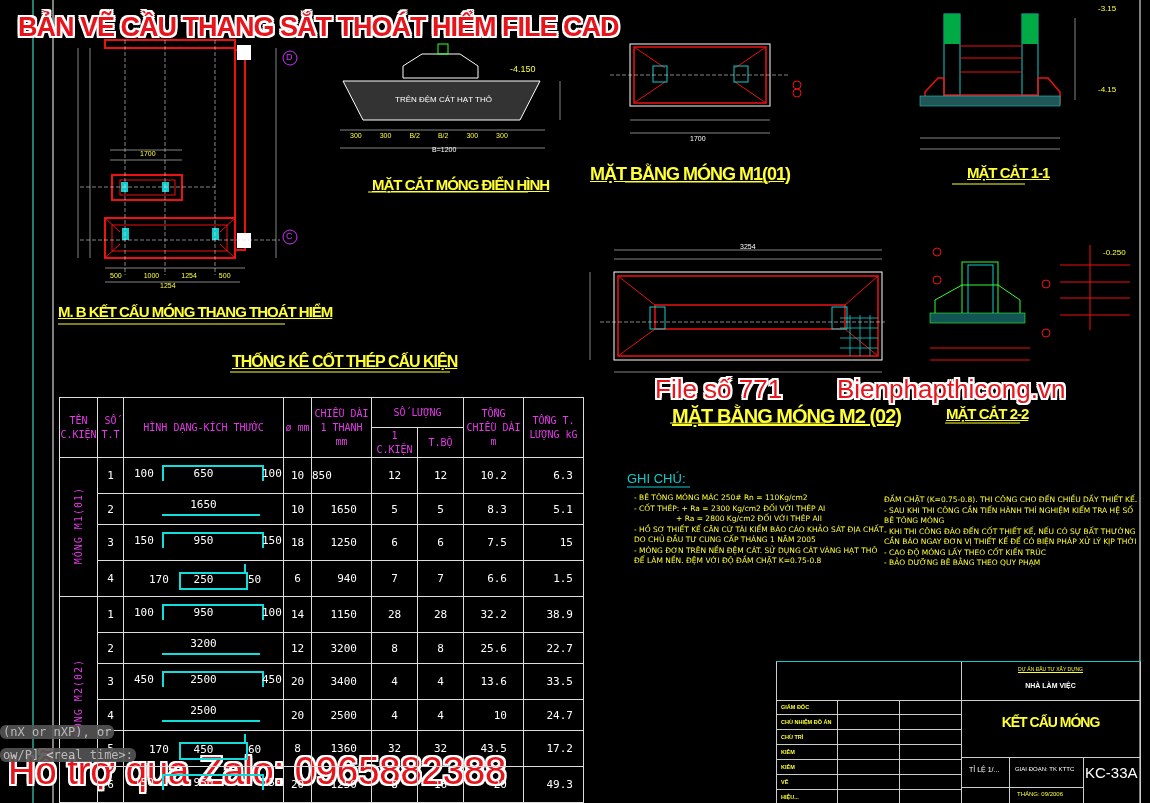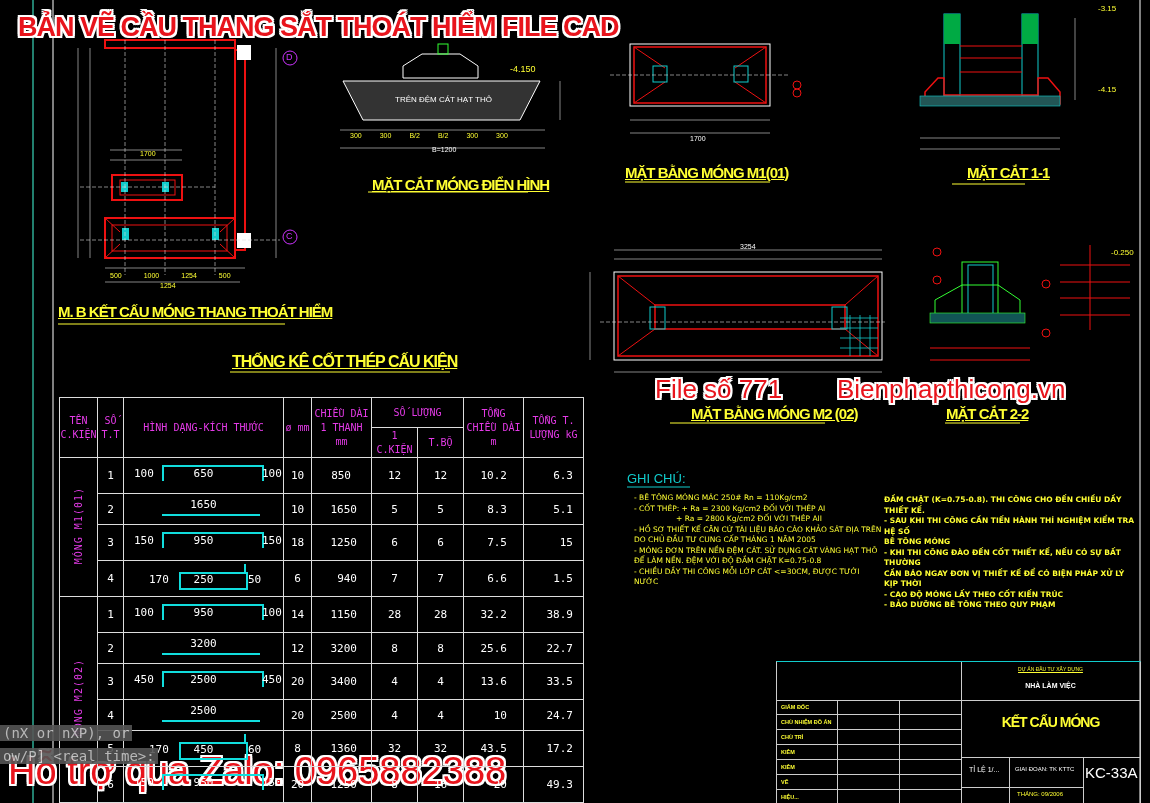--- a/index.html
+++ b/index.html
@@ -10,21 +10,21 @@
   .banner{color:#e8141c;font-weight:bold;text-shadow:-2px -2px 0 #fff,2px -2px 0 #fff,-2px 2px 0 #fff,2px 2px 0 #fff,0 2px 0 #fff,0 -2px 0 #fff,2px 0 0 #fff,-2px 0 0 #fff;}
   .banner2{color:#e8141c;text-shadow:-2px -2px 0 #fff,2px -2px 0 #fff,-2px 2px 0 #fff,2px 2px 0 #fff,0 2px 0 #fff,0 -2px 0 #fff,2px 0 0 #fff,-2px 0 0 #fff;}
   
   table.rebar{position:absolute;left:59px;top:397px;border-collapse:collapse;color:#fff;font-family:"DejaVu Sans Mono",monospace;font-size:11px;}
   table.rebar td, table.rebar th{border:1px solid #ddd;padding:0;text-align:center;}
   table.rebar th{color:#e33ae6;font-weight:normal;font-size:10px;line-height:14px;}
   .vtext{writing-mode:vertical-rl;transform:rotate(180deg);color:#e33ae6;font-size:10px;letter-spacing:1px;}
   .shape{position:relative;height:100%;}
   .shape .lbl{position:absolute;font-size:11px;}
   .notes{color:#ffff33;font-size:7.5px;line-height:10.5px;font-family:"DejaVu Sans",sans-serif;}
-  .cmd{background:#555;color:#ccc;font-family:"DejaVu Sans Mono",monospace;font-size:14px;padding:0 3px;opacity:.9;}
+  .cmd{background:#555;color:#ccc;font-family:"DejaVu Sans Mono",monospace;font-size:12px;padding:0 3px;opacity:.9;border-radius:6px;}
 </style>
 </head>
 <body>
 
 <svg width="1150" height="803">
 
   <line x1="33" y1="0" x2="33" y2="803" stroke="#4fd" stroke-width="1"></line>
   <line x1="53" y1="0" x2="53" y2="803" stroke="#fff" stroke-width="1"></line>
   <line x1="1140" y1="0" x2="1140" y2="803" stroke="#fff" stroke-width="1"></line>
 
@@ -156,29 +156,29 @@
   <line x1="627" y1="487" x2="690" y2="487" stroke="#1cc" stroke-width="1"></line>
 </svg>
 
 <div class="abs banner" style="left:18px;top:12px;font-size:27px;letter-spacing:-1px;">BẢN VẼ CẦU THANG SẮT THOÁT HIỂM FILE CAD</div>
 <div class="abs banner2" style="left:655px;top:374px;font-size:26px;">File số 771</div>
 <div class="abs banner2" style="left:837px;top:374px;font-size:26px;">Bienphapthicong.vn</div>
 <div class="abs banner2" style="left:8px;top:750px;font-size:38px;">Hỗ trợ qua Zalo: 0965882388</div>
 
 <div class="abs ylab" style="left:58px;top:303px;font-size:15px;">M. B KẾT CẤU MÓNG THANG THOÁT HIỂM</div>
 <div class="abs ylab" style="left:372px;top:176px;font-size:15px;">MẶT CẮT MÓNG ĐIỂN HÌNH</div>
-<div class="abs ylab" style="left:625px;top:164px;font-size:15px;">MẶT BẰNG MÓNG M1(01)</div>
+<div class="abs ylab" style="left:590px;top:164px;font-size:18px;">MẶT BẰNG MÓNG M1(01)</div>
 <div class="abs ylab" style="left:953px;top:164px;font-size:15px;margin-left:14px;">MẶT CẮT 1-1</div>
-<div class="abs ylab" style="left:672px;top:405px;font-size:15px;margin-left:19px;">MẶT BẰNG MÓNG M2 (02)</div>
+<div class="abs ylab" style="left:672px;top:405px;font-size:20px;">MẶT BẰNG MÓNG M2 (02)</div>
 <div class="abs ylab" style="left:946px;top:405px;font-size:15px;">MẶT CẮT 2-2</div>
 <div class="abs" style="left:395px;top:95px;color:#fff;font-size:8px;">TRÊN ĐỆM CÁT HẠT THÔ</div>
 <div class="abs" style="left:510px;top:64px;color:#ff3;font-size:9px;">-4.150</div>
 <div class="abs" style="left:1098px;top:4px;color:#ff3;font-size:8px;">-3.15</div>
 <div class="abs" style="left:1098px;top:85px;color:#ff3;font-size:8px;">-4.15</div>
-<div class="abs" style="left:1103px;top:248px;color:#ff3;font-size:8px;margin-left:8px;">-0.250</div>
+<div class="abs" style="left:1103px;top:248px;color:#ff3;font-size:8px;">-0.250</div>
 <div class="abs" style="left:286px;top:52px;color:#c3f;font-size:9px;">D</div>
 <div class="abs" style="left:286px;top:231px;color:#c3f;font-size:9px;">C</div>
 <div class="abs" style="left:110px;top:272px;color:#ff3;font-size:7px;display:flex;gap:22px;">
   <span>500</span>
   <span>1000</span>
   <span>1254</span>
   <span>500</span>
 </div>
 <div class="abs" style="left:160px;top:282px;color:#ff3;font-size:7px;">1254</div>
 <div class="abs" style="left:140px;top:150px;color:#ff3;font-size:7px;">1700</div>
@@ -230,21 +230,21 @@
         <td>1</td>
         <td>
           <div class="shape" style="height: 35px;">
             <div style="position: absolute; border-color: rgb(17, 221, 221); left: 38px; top: 7px; width: 98px; height: 14px; border-style: solid; border-width: 2px 2px 0px;"></div>
             <span class="lbl" style="left: 10px; top: 9px;">100</span>
             <span class="lbl" style="left: 0px; right: 0px; top: 9px; text-align: center;">650</span>
             <span class="lbl" style="left: 138px; top: 9px;">100</span>
           </div>
         </td>
         <td>10</td>
-        <td style="text-align: right; padding-right: 20px;">850</td>
+        <td style="text-align: left; padding-right: 20px;">850</td>
         <td>12</td>
         <td>12</td>
         <td style="text-align: right; padding-right: 16px;">10.2</td>
         <td style="text-align: right; padding-right: 10px;">6.3</td>
       </tr>
       <tr style="height: 30px;">
         <td>2</td>
         <td>
           <div class="shape" style="height: 30px;">
             <div style="position: absolute; border-color: rgb(17, 221, 221); left: 38px; top: 20px; width: 98px; height: 0px; border-style: solid; border-width: 2px 0px 0px;"></div>
@@ -394,34 +394,33 @@
         <td style="text-align: right; padding-right: 10px;">49.3</td>
       </tr>
     </tbody>
 </table>
 
 <div class="abs" style="left:627px;top:471px;color:#1cc;font-size:13px;">GHI CHÚ:</div>
 <div class="abs notes" style="left:634px;top:493px;width:250px;">
   <div>- BÊ TÔNG MÓNG MÁC 250# Rn = 110Kg/cm2</div>
   <div>- CỐT THÉP: + Ra = 2300 Kg/cm2 ĐỐI VỚI THÉP AI</div>
   <div style="padding-left:42px">               + Ra = 2800 Kg/cm2 ĐỐI VỚI THÉP AII</div>
-  <div>- HỒ SƠ THIẾT KẾ CĂN CỨ TÀI LIỆU BÁO CÁO KHẢO SÁT ĐỊA TRÊN</div>
+  <div>- HỒ SƠ THIẾT KẾ CĂN CỨ TÀI KIỂM BÁO CÁO KHẢO SÁT ĐỊA CHẤT</div>
   <div>DO CHỦ ĐẦU TƯ CUNG CẤP THÁNG 1 NĂM 2005</div>
   <div>- MÓNG ĐƠN TRÊN NỀN ĐỆM CÁT. SỬ DỤNG CÁT VÀNG HẠT THÔ</div>
   <div>ĐỂ LÀM NỀN. ĐỆM VỚI ĐỘ ĐẦM CHẶT K=0.75-0.8</div>
-  <div>- CHIỀU DẦY THI CÔNG MỖI LỚP CÁT &lt;=30CM, ĐƯỢC TƯỚI NƯỚC</div>
 </div>
-<div class="abs notes" style="left:884px;top:495px;width:255px;font-weight:bold;">
+<div class="abs notes" style="left:884px;top:495px;width:255px;">
   <div>ĐẦM CHẶT (K=0.75-0.8). THI CÔNG CHO ĐẾN CHIỀU DẦY THIẾT KẾ.</div>
   <div>- SAU KHI THI CÔNG CẦN TIẾN HÀNH THÍ NGHIỆM KIỂM TRA HỆ SỐ</div>
   <div>BÊ TÔNG MÓNG</div>
   <div>- KHI THI CÔNG ĐÀO ĐẾN CỐT THIẾT KẾ, NẾU CÓ SỰ BẤT THƯỜNG</div>
   <div>CẦN BÁO NGAY ĐƠN VỊ THIẾT KẾ ĐỂ CÓ BIỆN PHÁP XỬ LÝ KỊP THỜI</div>
   <div>- CAO ĐỘ MÓNG LẤY THEO CỐT KIẾN TRÚC</div>
-  <div>- BẢO DƯỠNG BÊ TÔNG THEO QUY PHẠM</div>
+  <div>- BẢO DƯỠNG BÊ BẰNG THEO QUY PHẠM</div>
 </div>
 
 <div class="abs" style="left:776px;top:661px;width:363px;height:142px;border:1px solid #ccc;border-top-color:#1cc;">
   <div class="abs" style="left:0;top:38px;width:184px;height:104px;">
     <div class="abs" id="roles" style="left:0;top:0;width:184px;">
         <div style="height: 14px; border-bottom: 1px solid rgb(204, 204, 204); color: rgb(255, 255, 51); font-size: 5.5px; font-weight: bold; line-height: 14px; padding-left: 4px;">GIÁM ĐỐC</div>
         <div style="height: 14px; border-bottom: 1px solid rgb(204, 204, 204); color: rgb(255, 255, 51); font-size: 5.5px; font-weight: bold; line-height: 14px; padding-left: 4px;">CHỦ NHIỆM ĐỒ ÁN</div>
         <div style="height: 14px; border-bottom: 1px solid rgb(204, 204, 204); color: rgb(255, 255, 51); font-size: 5.5px; font-weight: bold; line-height: 14px; padding-left: 4px;">CHỦ TRÌ</div>
         <div style="height: 14px; border-bottom: 1px solid rgb(204, 204, 204); color: rgb(255, 255, 51); font-size: 5.5px; font-weight: bold; line-height: 14px; padding-left: 4px;">KIỂM</div>
         <div style="height: 14px; border-bottom: 1px solid rgb(204, 204, 204); color: rgb(255, 255, 51); font-size: 5.5px; font-weight: bold; line-height: 14px; padding-left: 4px;">KIỂM</div>

